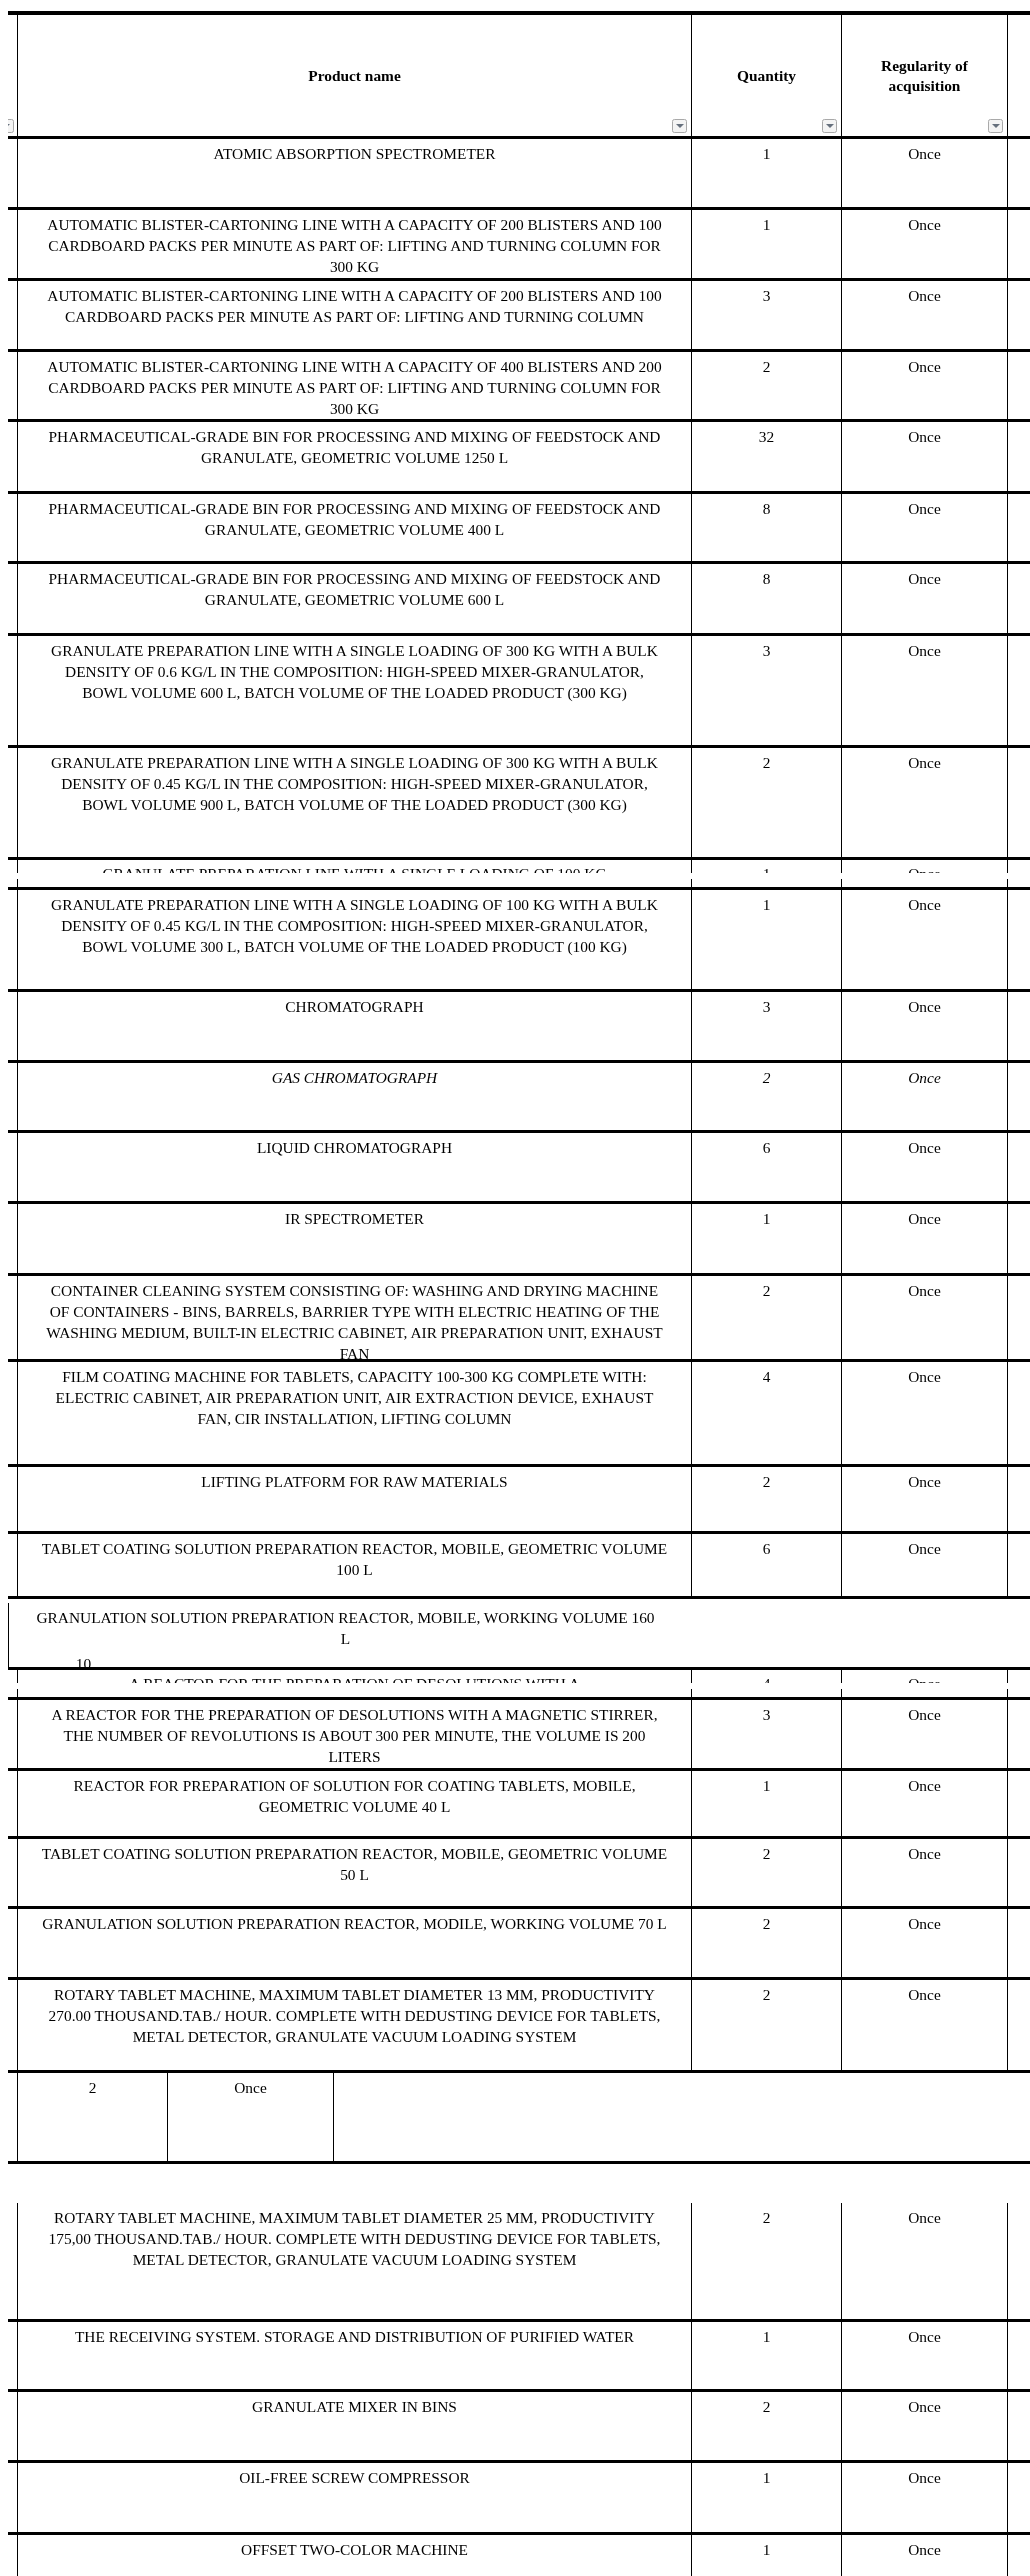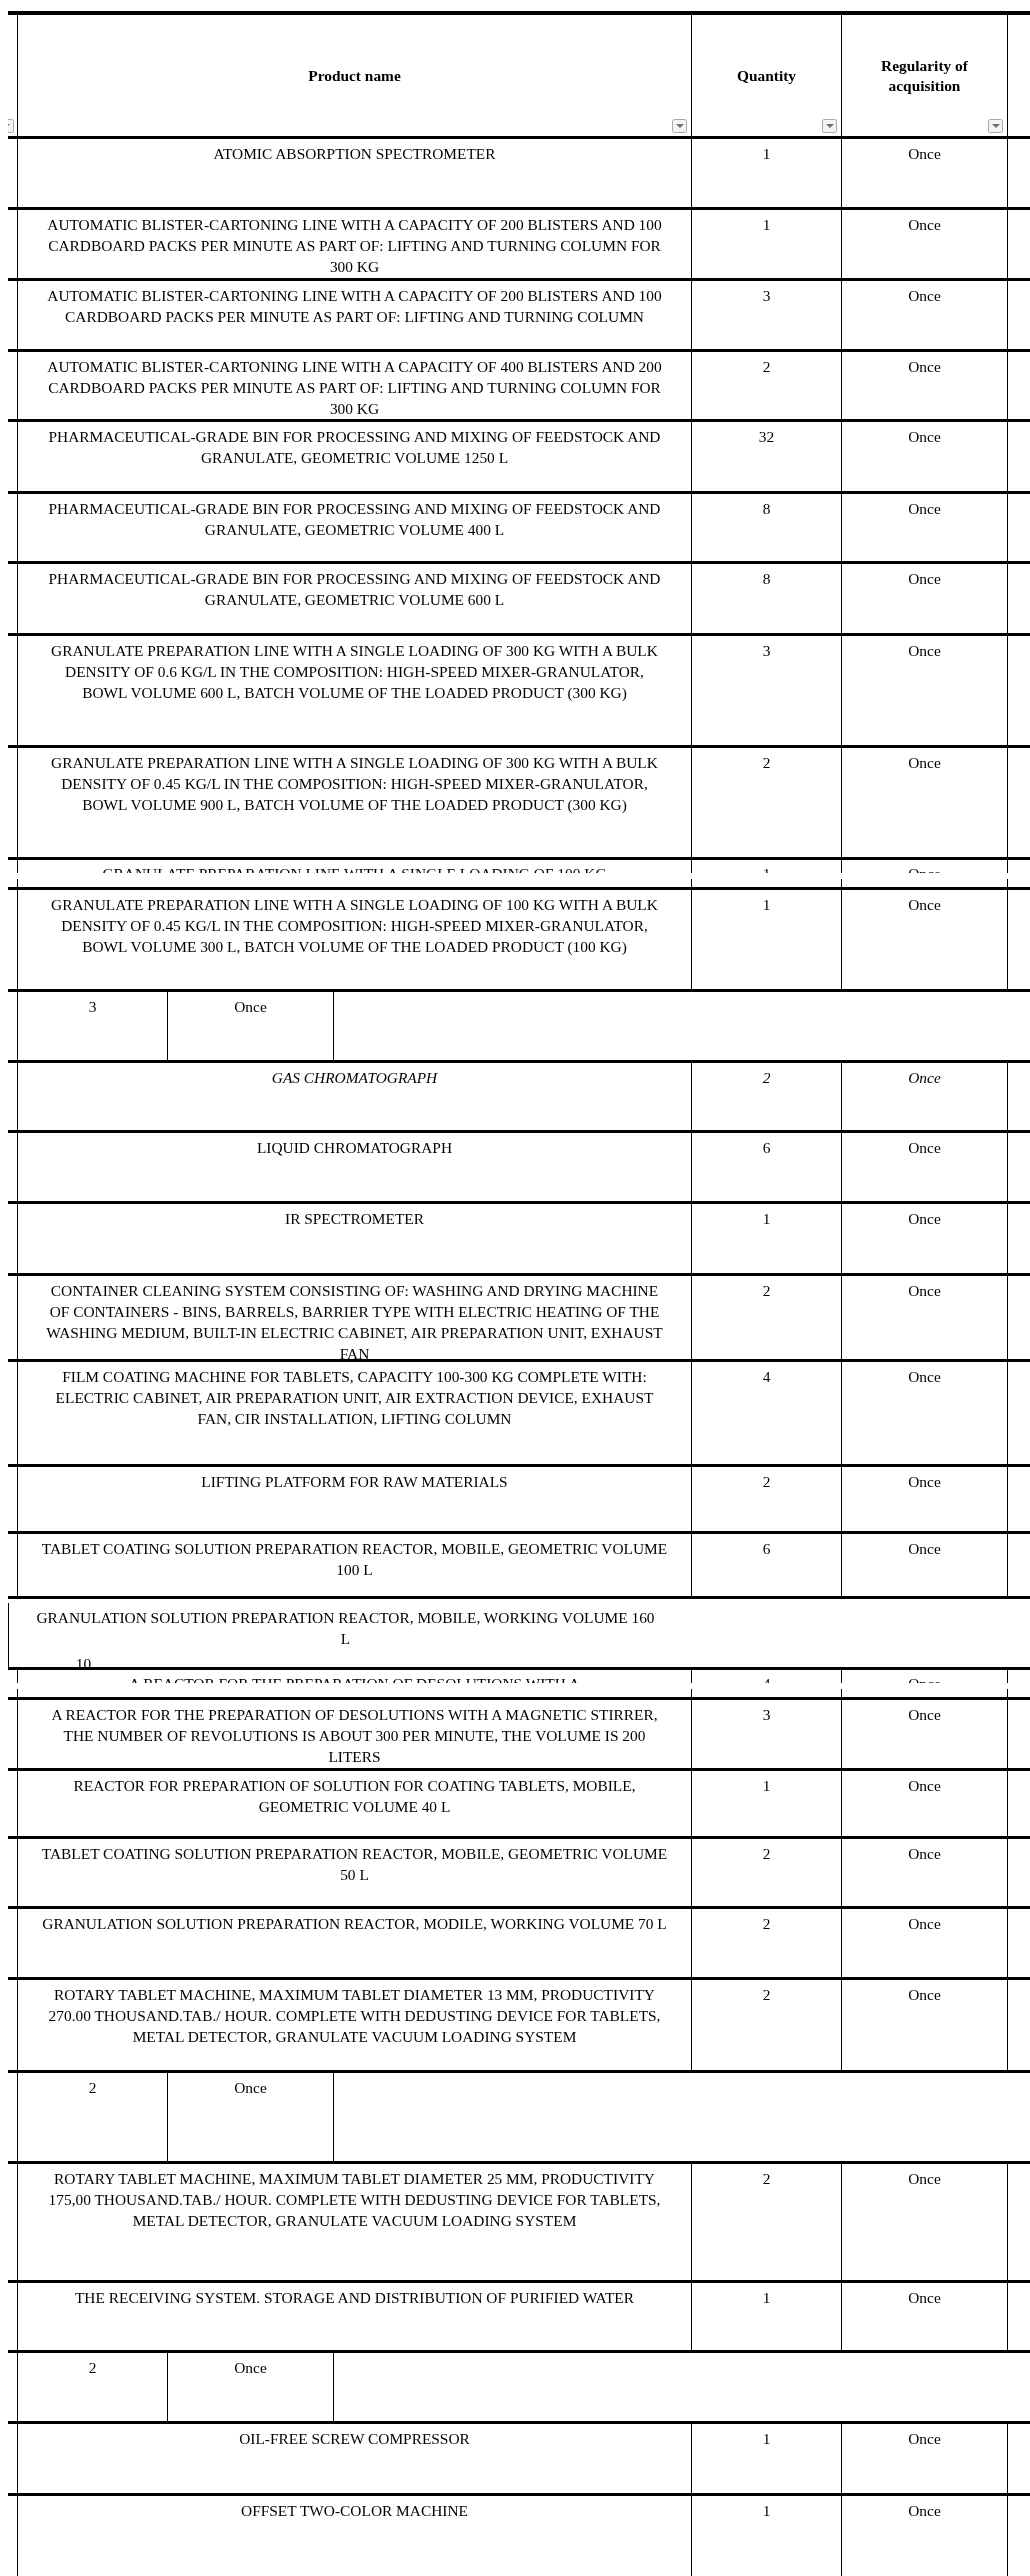--- a/index.html
+++ b/index.html
@@ -148,20 +148,21 @@
         </div>
         <div class="row" style="height: 102px;">
           <div class="cell c0"></div>
           <div class="cell c1">GRANULATE PREPARATION LINE WITH A SINGLE LOADING OF 100 KG WITH A BULK DENSITY OF 0.45 KG/L IN THE COMPOSITION: HIGH-SPEED MIXER-GRANULATOR, BOWL VOLUME 300 L, BATCH VOLUME OF THE LOADED PRODUCT (100 KG)</div>
           <div class="cell c2">1</div>
           <div class="cell c3">Once</div>
           <div class="cell c4"></div>
         </div>
         <div class="row" style="height: 71px;">
           <div class="cell c0"></div>
+          <div class="cell c1">CHROMATOGRAPH</div>
           <div class="cell c2">3</div>
           <div class="cell c3">Once</div>
           <div class="cell c4"></div>
         </div>
         <div class="row" style="height: 70px; font-style: italic;">
           <div class="cell c0"></div>
           <div class="cell c1">GAS CHROMATOGRAPH</div>
           <div class="cell c2">2</div>
           <div class="cell c3">Once</div>
           <div class="cell c4"></div>
@@ -264,36 +265,37 @@
           <div class="cell c2">2</div>
           <div class="cell c3">Once</div>
           <div class="cell c4"></div>
         </div>
         <div class="row" style="height: 91px;">
           <div class="cell c0"></div>
           <div class="cell c2">2</div>
           <div class="cell c3">Once</div>
           <div class="cell c4"></div>
         </div>
-        <div class="row" style="height: 119px;">
+        <div class="row" style="height: 119px; margin-top: 39px;">
           <div class="cell c0"></div>
           <div class="cell c1">ROTARY TABLET MACHINE, MAXIMUM TABLET DIAMETER 25 MM, PRODUCTIVITY 175,00 THOUSAND.TAB./ HOUR. COMPLETE WITH DEDUSTING DEVICE FOR TABLETS, METAL DETECTOR, GRANULATE VACUUM LOADING SYSTEM</div>
           <div class="cell c2">2</div>
           <div class="cell c3">Once</div>
           <div class="cell c4"></div>
         </div>
         <div class="row" style="height: 70px;">
           <div class="cell c0"></div>
           <div class="cell c1">THE RECEIVING SYSTEM. STORAGE AND DISTRIBUTION OF PURIFIED WATER</div>
           <div class="cell c2">1</div>
           <div class="cell c3">Once</div>
           <div class="cell c4"></div>
         </div>
         <div class="row" style="height: 71px;">
           <div class="cell c0"></div>
+          <div class="cell c1">GRANULATE MIXER IN BINS</div>
           <div class="cell c2">2</div>
           <div class="cell c3">Once</div>
           <div class="cell c4"></div>
         </div>
         <div class="row" style="height: 72px;">
           <div class="cell c0"></div>
           <div class="cell c1">OIL-FREE SCREW COMPRESSOR</div>
           <div class="cell c2">1</div>
           <div class="cell c3">Once</div>
           <div class="cell c4"></div>

